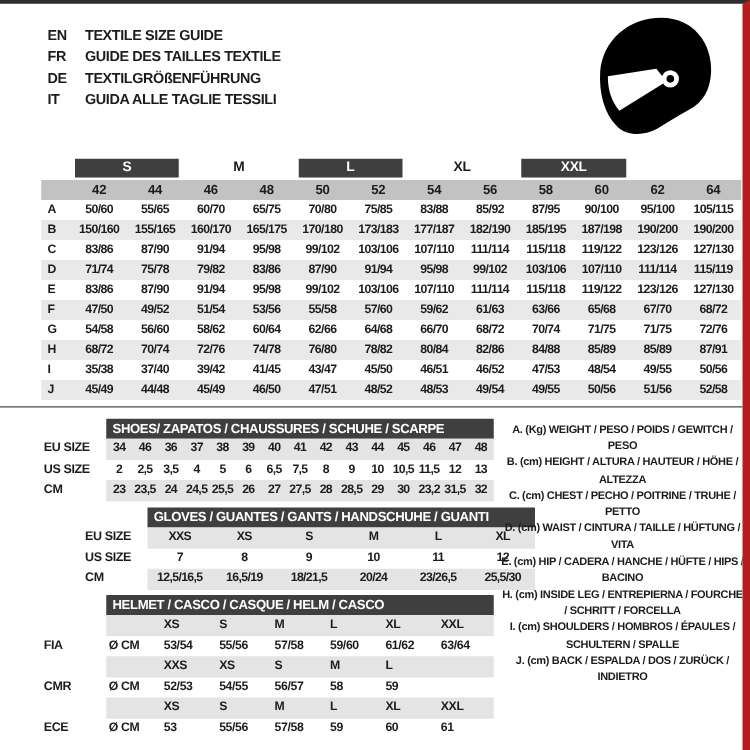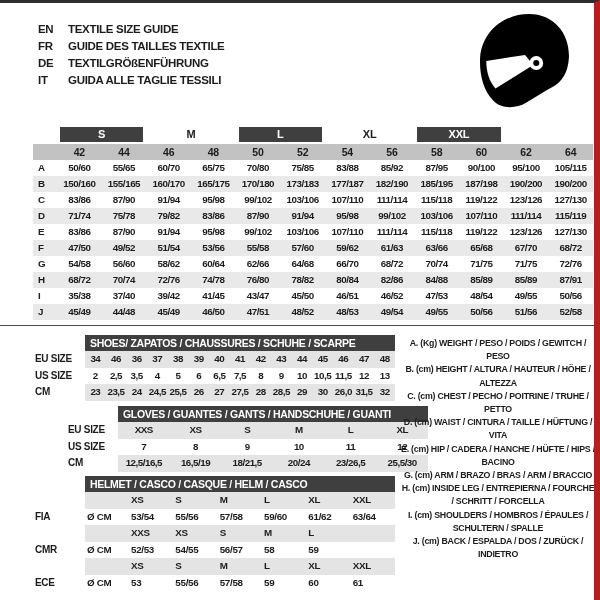--- a/index.html
+++ b/index.html
@@ -308,21 +308,21 @@
         <div class="cell">24</div>
         <div class="cell">24,5</div>
         <div class="cell">25,5</div>
         <div class="cell">26</div>
         <div class="cell">27</div>
         <div class="cell">27,5</div>
         <div class="cell">28</div>
         <div class="cell">28,5</div>
         <div class="cell">29</div>
         <div class="cell">30</div>
-        <div class="cell">26,0</div>
+        <div class="cell">23,2</div>
         <div class="cell">31,5</div>
         <div class="cell">32</div>
       </div>
     </div>
   <div class="subtable gloves-table">
       <div class="sub-label"></div>
       <div class="sub-title">GLOVES / GUANTES / GANTS / HANDSCHUHE / GUANTI</div>
       <div class="sub-label">EU SIZE</div>
       <div class="row-cells shaded">
         <div class="cell">XXS</div>
@@ -415,19 +415,18 @@
         <div class="cell">61</div>
       </div>
     </div>
 
   <div class="legend">
       <div class="legend-item">A. (Kg) WEIGHT / PESO / POIDS / GEWITCH / PESO</div>
       <div class="legend-item">B. (cm) HEIGHT / ALTURA / HAUTEUR / HÖHE / ALTEZZA</div>
       <div class="legend-item">C. (cm) CHEST / PECHO / POITRINE / TRUHE / PETTO</div>
       <div class="legend-item">D. (cm) WAIST / CINTURA / TAILLE / HÜFTUNG / VITA</div>
       <div class="legend-item">E. (cm) HIP / CADERA / HANCHE / HÜFTE / HIPS /  BACINO</div>
-      <div class="legend-item">G. (cm) ARM  / BRAZO / BRAS / ARM / BRACCIO</div>
       <div class="legend-item">H. (cm) INSIDE LEG / ENTREPIERNA / FOURCHE / SCHRITT / FORCELLA</div>
       <div class="legend-item">I.  (cm) SHOULDERS / HOMBROS / ÉPAULES / SCHULTERN / SPALLE</div>
       <div class="legend-item">J. (cm) BACK / ESPALDA / DOS / ZURÜCK / INDIETRO</div>
     </div>
 
 </div>
 
 </body></html>

